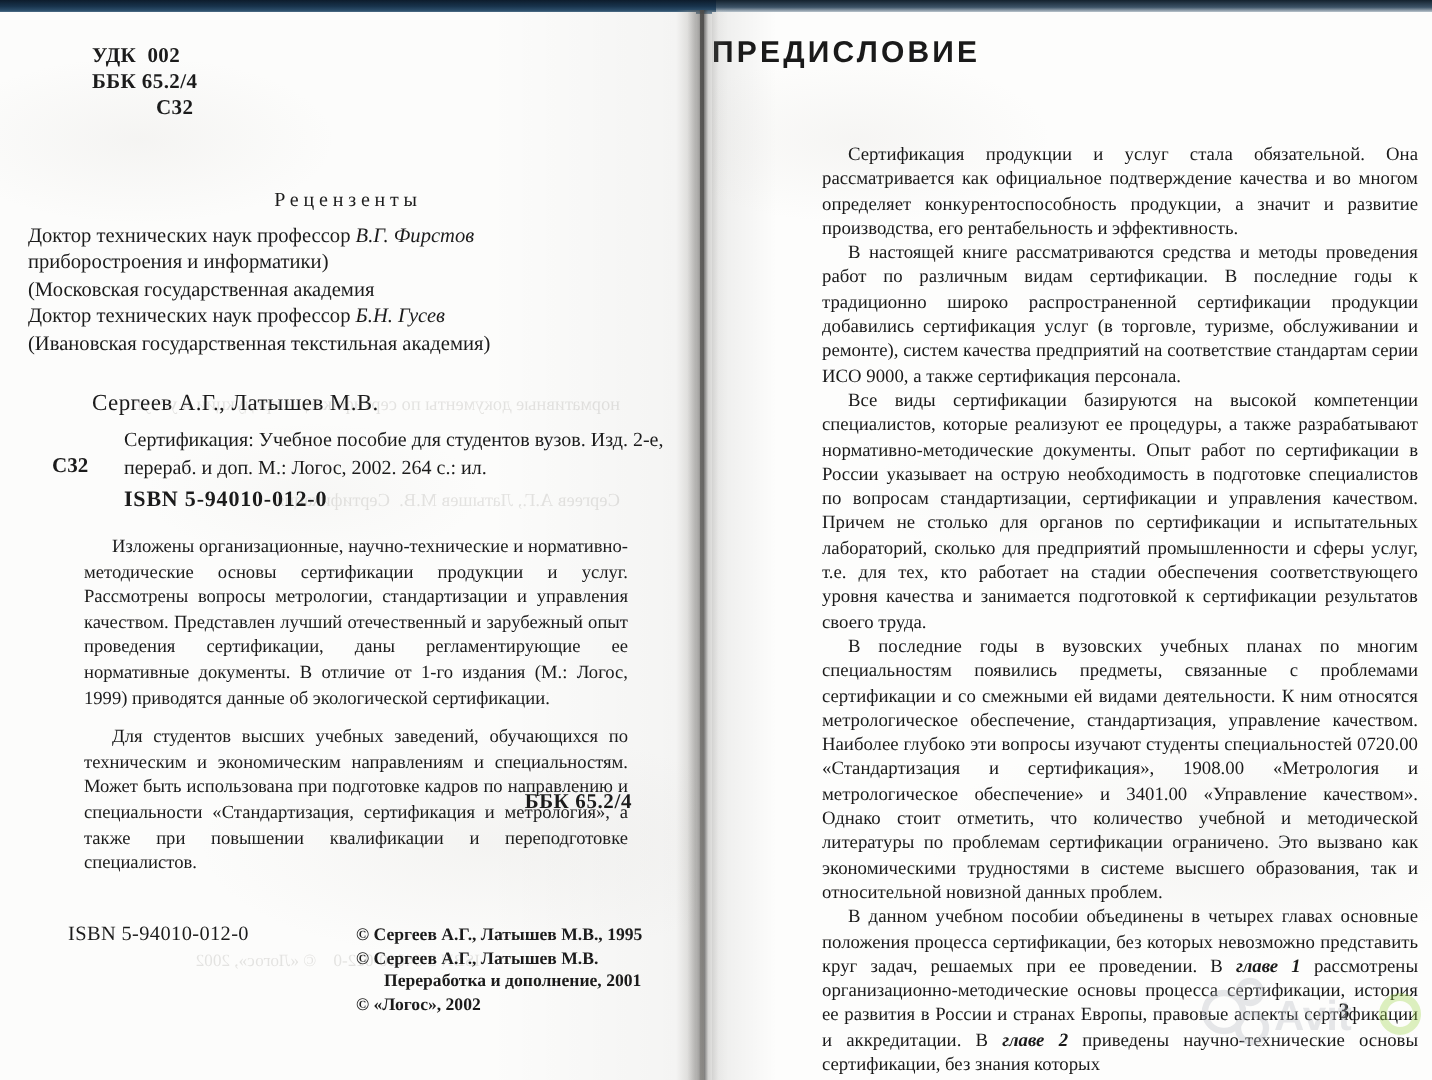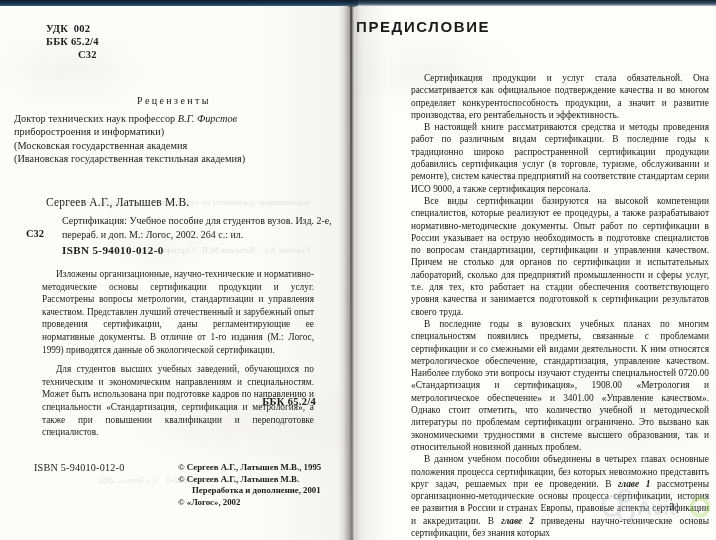--- a/index.html
+++ b/index.html
@@ -289,20 +289,21 @@
       <div class="ln">ББК 65.2/4</div>
       <div class="ln indent">С32</div>
     </div>
 
     <div class="reviewers-head">Рецензенты</div>
 
     <div class="reviewers-body">
       <div>Доктор технических наук профессор <i>В.Г. Фирстов</i></div>
       <div>приборостроения и информатики)</div>
       <div>(Московская государственная академия</div>
+      <div>Доктор технических наук профессор <i>Б.Н. Гусев</i></div>
       <div>(Ивановская государственная текстильная академия)</div>
     </div>
 
     <div class="authors">Сергеев А.Г., Латышев М.В.</div>
     <div class="c32-mark">С32</div>
     <div class="title-desc">Сертификация: Учебное пособие для студентов вузов. Изд. 2-е, перераб. и доп. М.: Логос, 2002. 264 с.: ил.</div>
     <div class="isbn-main">ISBN 5-94010-012-0</div>
 
     <div class="annot">
       <p>Изложены организационные, научно-технические и нормативно-методические основы сертификации продукции и услуг. Рассмотрены вопросы метрологии, стандартизации и управления качеством. Представлен лучший отечественный и зарубежный опыт проведения сертификации, даны регламентирующие ее нормативные документы. В отличие от 1-го издания (М.: Логос, 1999) приводятся данные об  экологической сертификации.</p>

